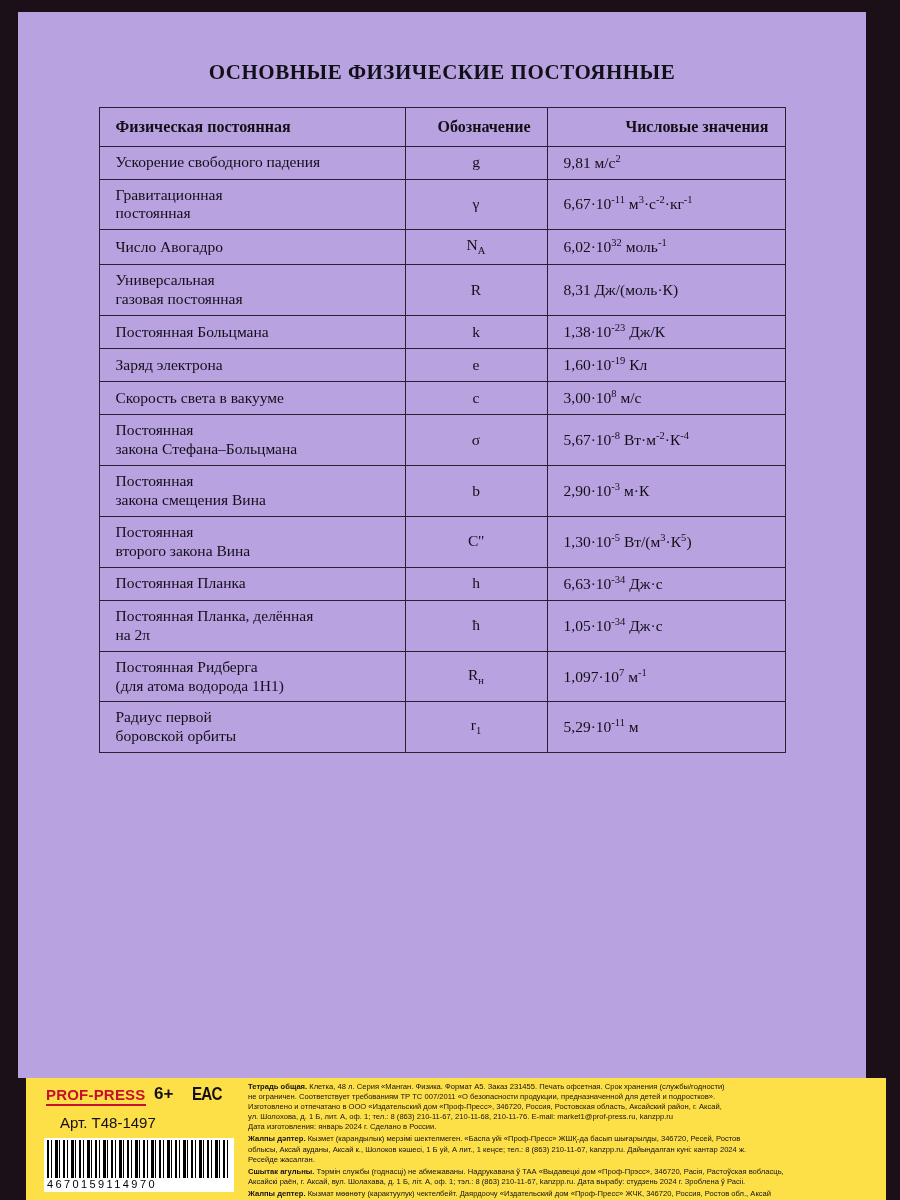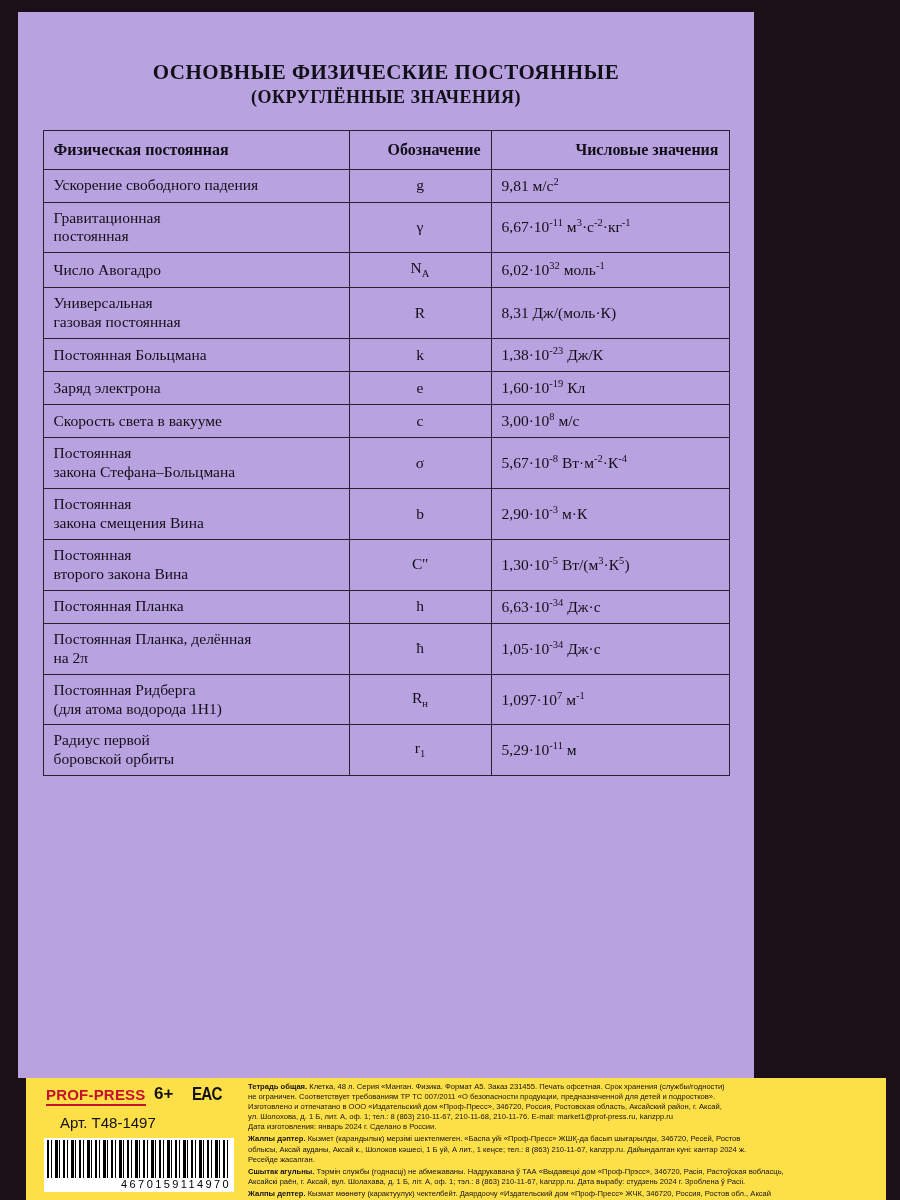--- a/index.html
+++ b/index.html
@@ -10,21 +10,21 @@
     width: 900px;
     height: 1200px;
     background: #1b1017;
     font-family: "Liberation Serif", serif;
     overflow: hidden;
   }
   .page {
     position: absolute;
     left: 18px;
     top: 12px;
-    width: 736px;
+    width: 848px;
     height: 1066px;
     background: #b9a2e0;
     box-sizing: border-box;
   }
   .title-block {
     text-align: center;
     padding-top: 48px;
   }
   .title-line {
     font-family: "Liberation Serif", serif;
@@ -39,21 +39,21 @@
   }
   table.constants {
     border-collapse: collapse;
     margin: 22px auto 0 auto;
     width: 686px;
     background: transparent;
     table-layout: fixed;
   }
   table.constants th, table.constants td {
     border: 1px solid #2a2030;
-    padding: 6px 10px;
+    padding: 6px 16px;
     vertical-align: middle;
     color: #120f18;
     font-size: 15.5px;
     line-height: 1.22;
     margin-left: 47px;
   }
   table.constants th {
     font-weight: bold;
     font-size: 16px;
     text-align: left;
@@ -152,21 +152,21 @@
         #000 0px, #000 2px, #fff 2px, #fff 4px,
         #000 4px, #000 5px, #fff 5px, #fff 8px,
         #000 8px, #000 11px, #fff 11px, #fff 12px,
         #000 12px, #000 13px, #fff 13px, #fff 16px);
   }
   .bar-digits {
     font-family: "Liberation Sans", sans-serif;
     font-size: 11px;
     letter-spacing: 2.4px;
     color: #000;
-    text-align: right;
+    text-align: left;
     line-height: 13px;
   }
   .legal {
     position: absolute;
     left: 222px;
     top: 4px;
     width: 620px;
     font-family: "Liberation Sans", sans-serif;
     font-size: 7.6px;
     line-height: 9.1px;
@@ -177,21 +177,20 @@
   .legal b { font-weight: bold; }
   .legal .blk { margin-bottom: 3px; }
 </style>
 </head>
 <body>
 
 <div class="page">
 
   <div class="title-block">
     <div class="title-line">ОСНОВНЫЕ ФИЗИЧЕСКИЕ ПОСТОЯННЫЕ</div>
-    <div class="title-line sub">(ОКРУГЛЁННЫЕ ЗНАЧЕНИЯ)</div>
   </div>
 
   <table class="constants">
     <colgroup>
       <col class="c-name">
         <col class="c-sym">
         <col class="c-val">
     </colgroup>
     <thead>
       <tr>

